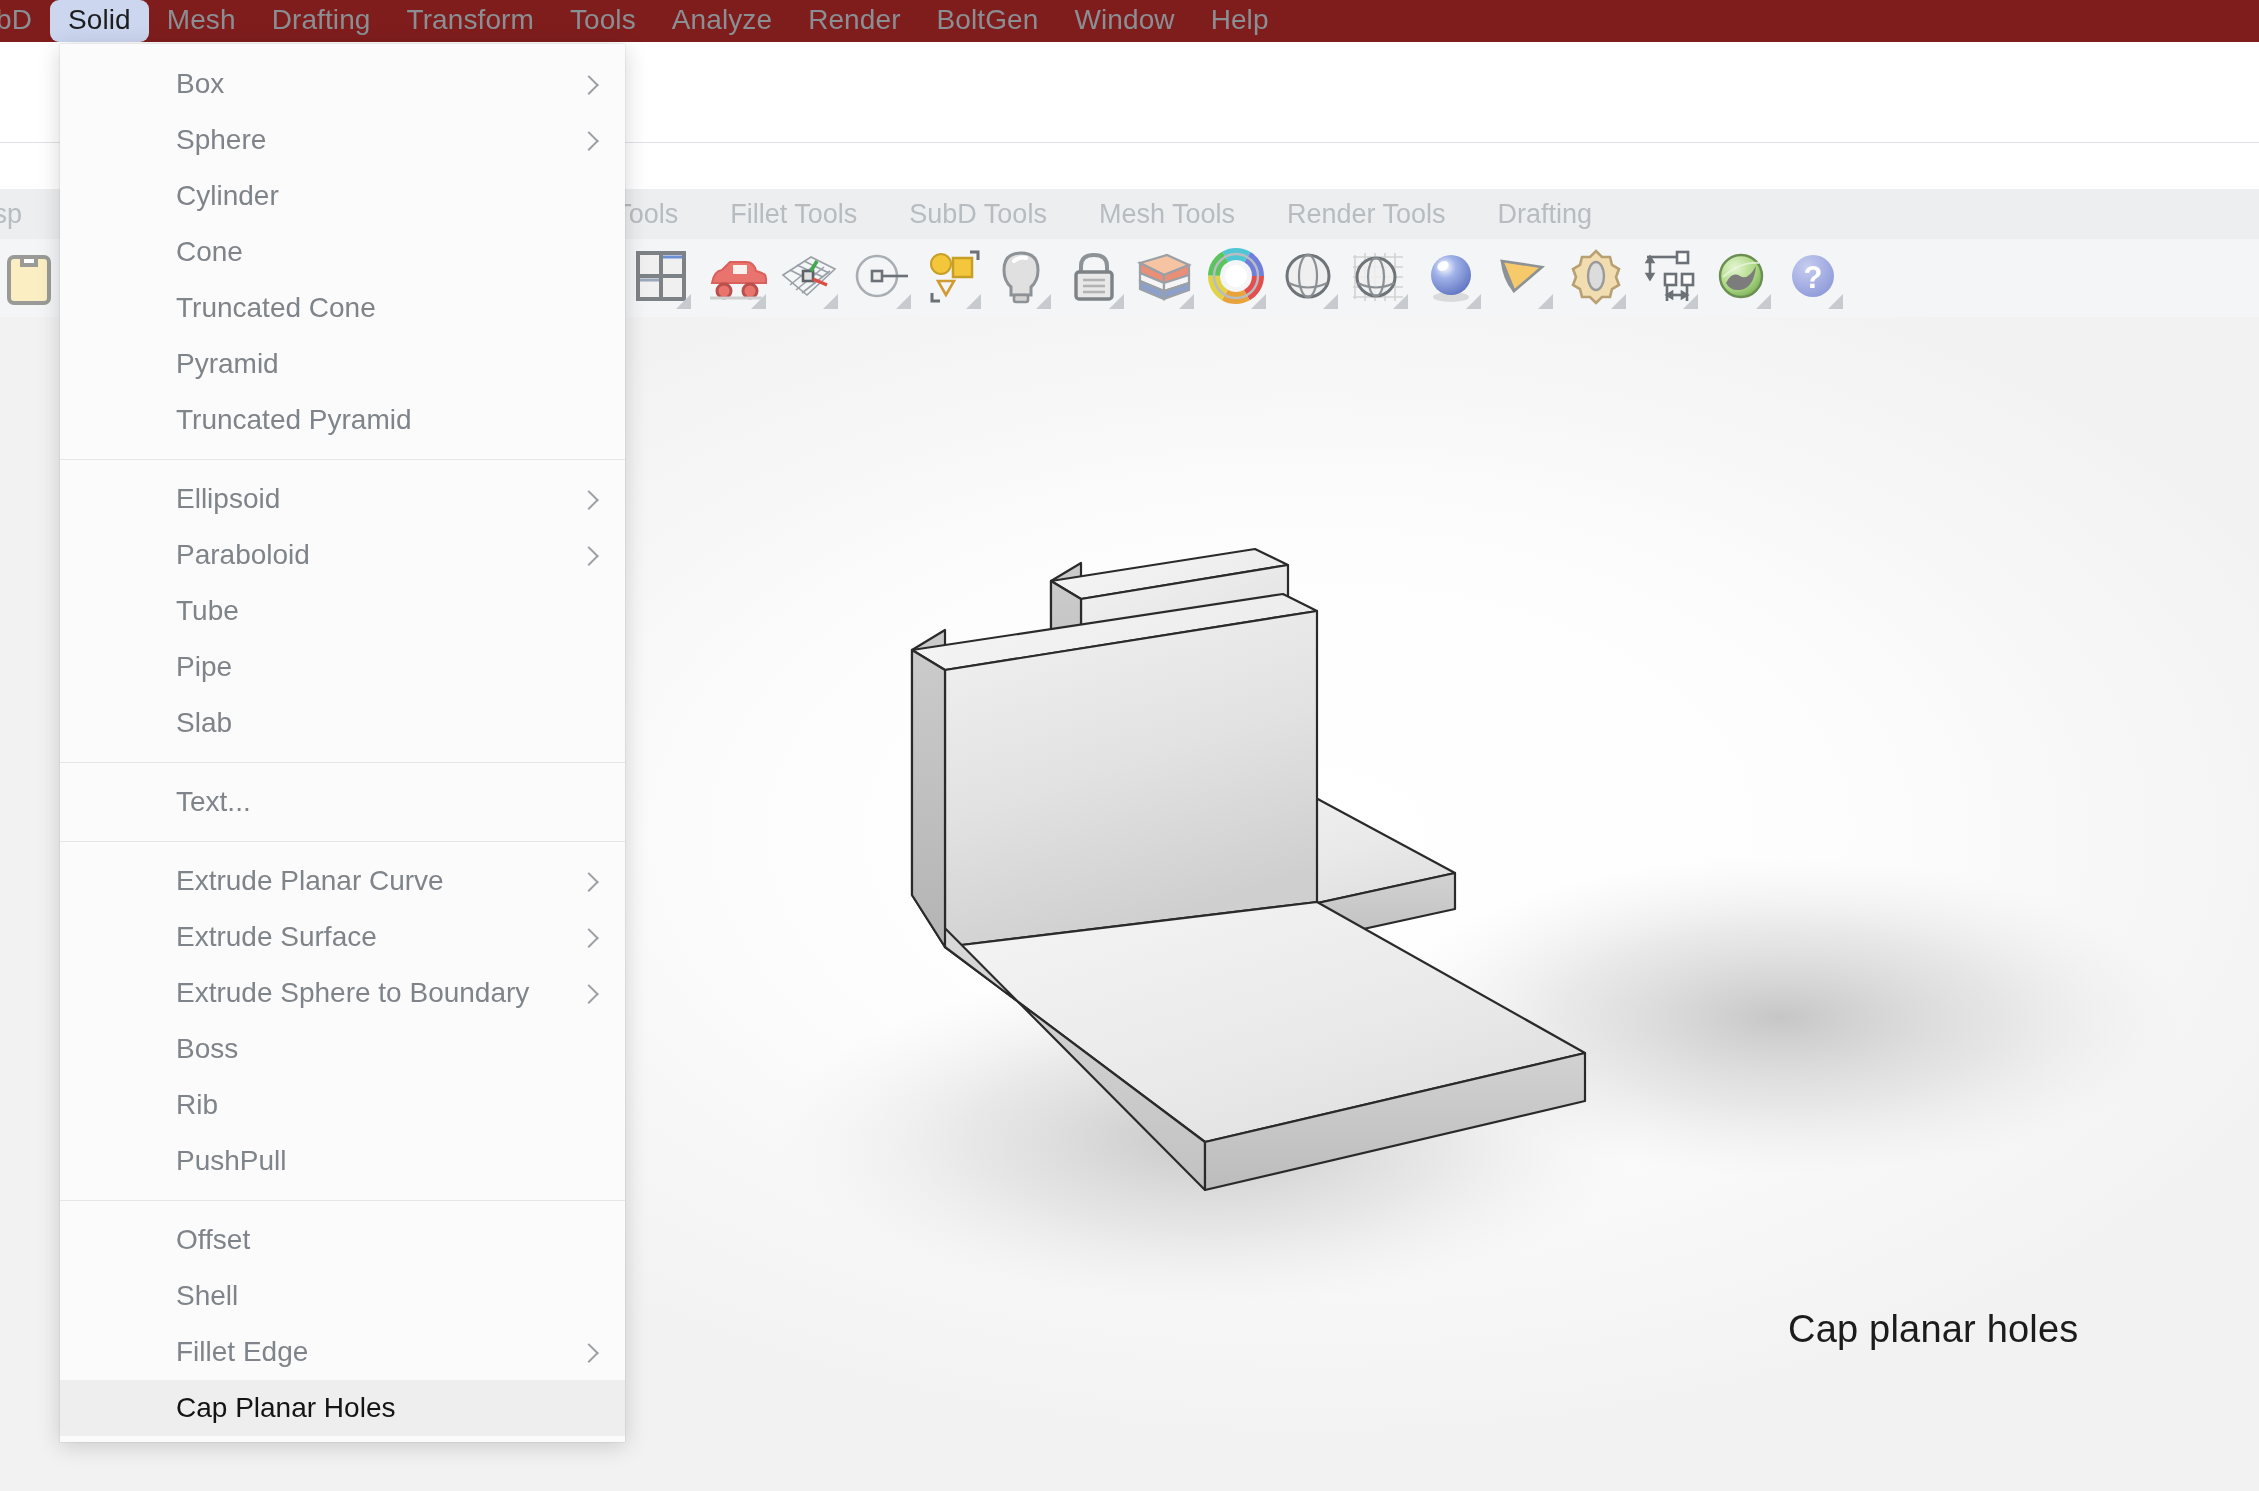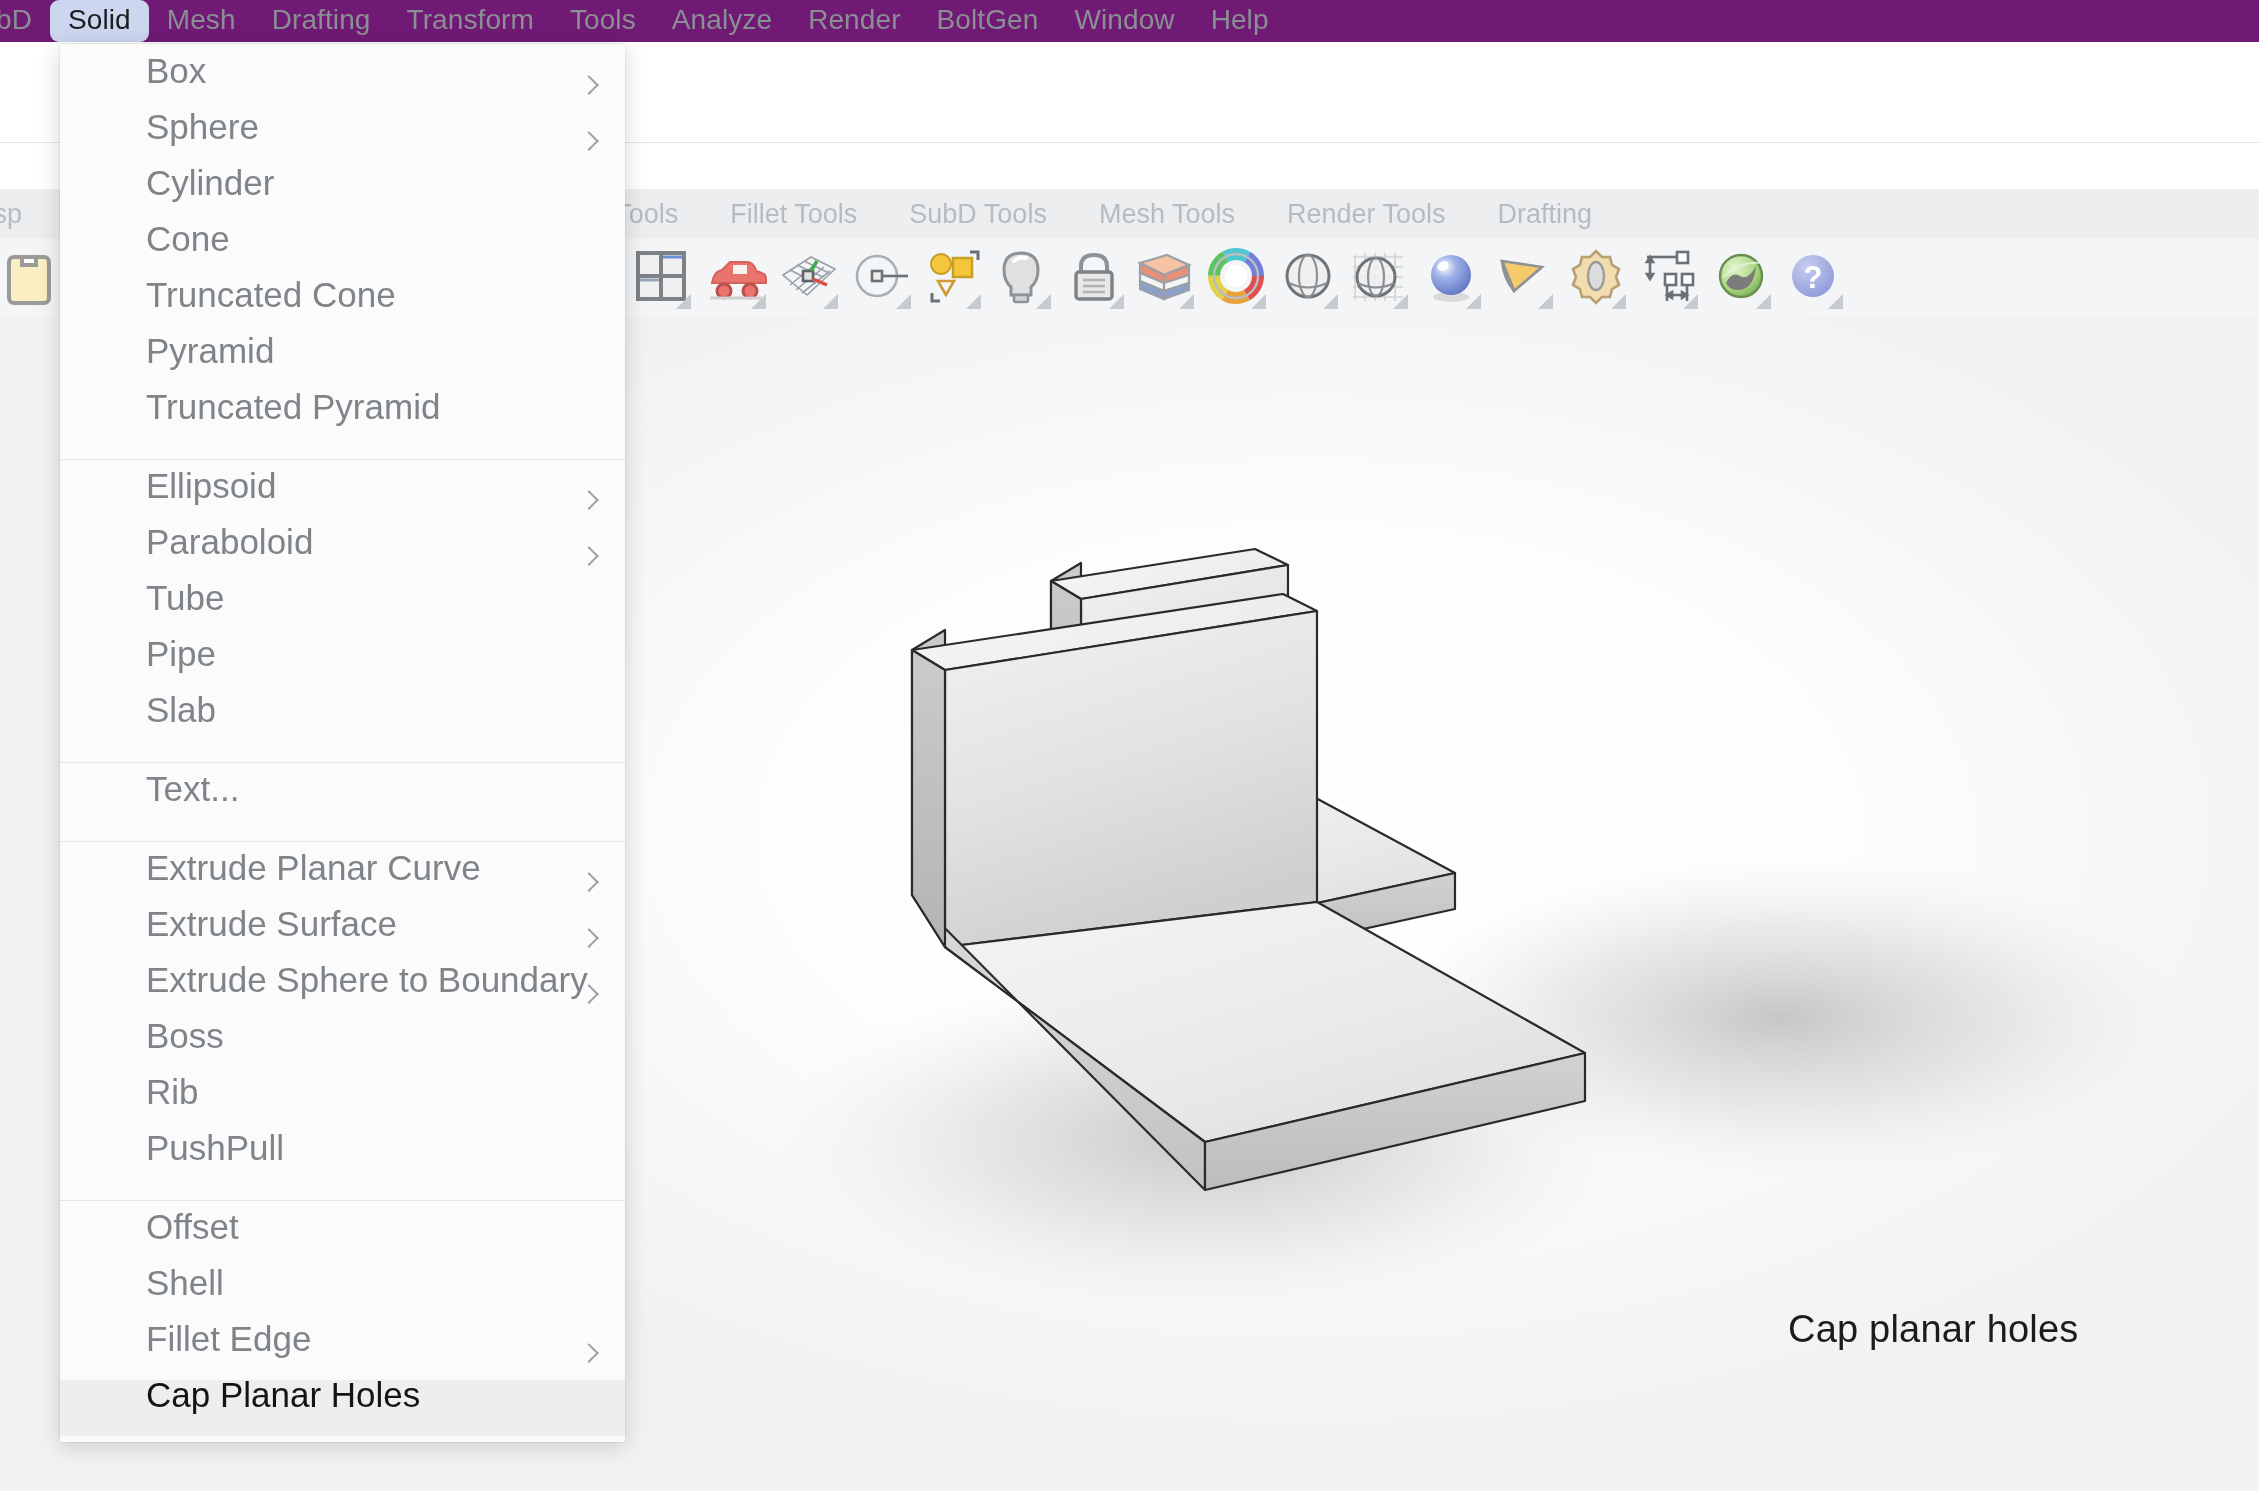--- a/index.html
+++ b/index.html
@@ -21,21 +21,21 @@
     inset: 0;
     background: #ffffff;
   }
 
   
   #menubar {
     position: absolute;
     left: 0; top: 0;
     width: 2259px;
     height: 42px;
-    background: #701a75;
+    background: #7f1d1d;
     display: flex;
     align-items: flex-start;
     z-index: 40;
   }
   .menu-top {
     font-size: 28px;
     color: #8a8f94;
     padding: 6px 18px 8px 18px;
     line-height: 28px;
     white-space: nowrap;
@@ -156,23 +156,23 @@
     background: #fbfbfb;
     box-shadow: 0 4px 22px rgba(0,0,0,0.17), 0 0 1px rgba(0,0,0,0.25);
     z-index: 60;
     padding-top: 12px;
     padding-bottom: 6px;
   }
   .mi {
     position: relative;
     height: 56px;
     display: flex;
-    align-items: flex-start;
-    padding-left: 86px;
-    font-size: 35px;
+    align-items: center;
+    padding-left: 116px;
+    font-size: 28px;
     color: #7e8489;
     white-space: nowrap;
     line-height: 30px;
   }
   .mi.selected {
     background: #eeeeee;
     color: #141414;
   }
   .mi .chev {
     position: absolute;

